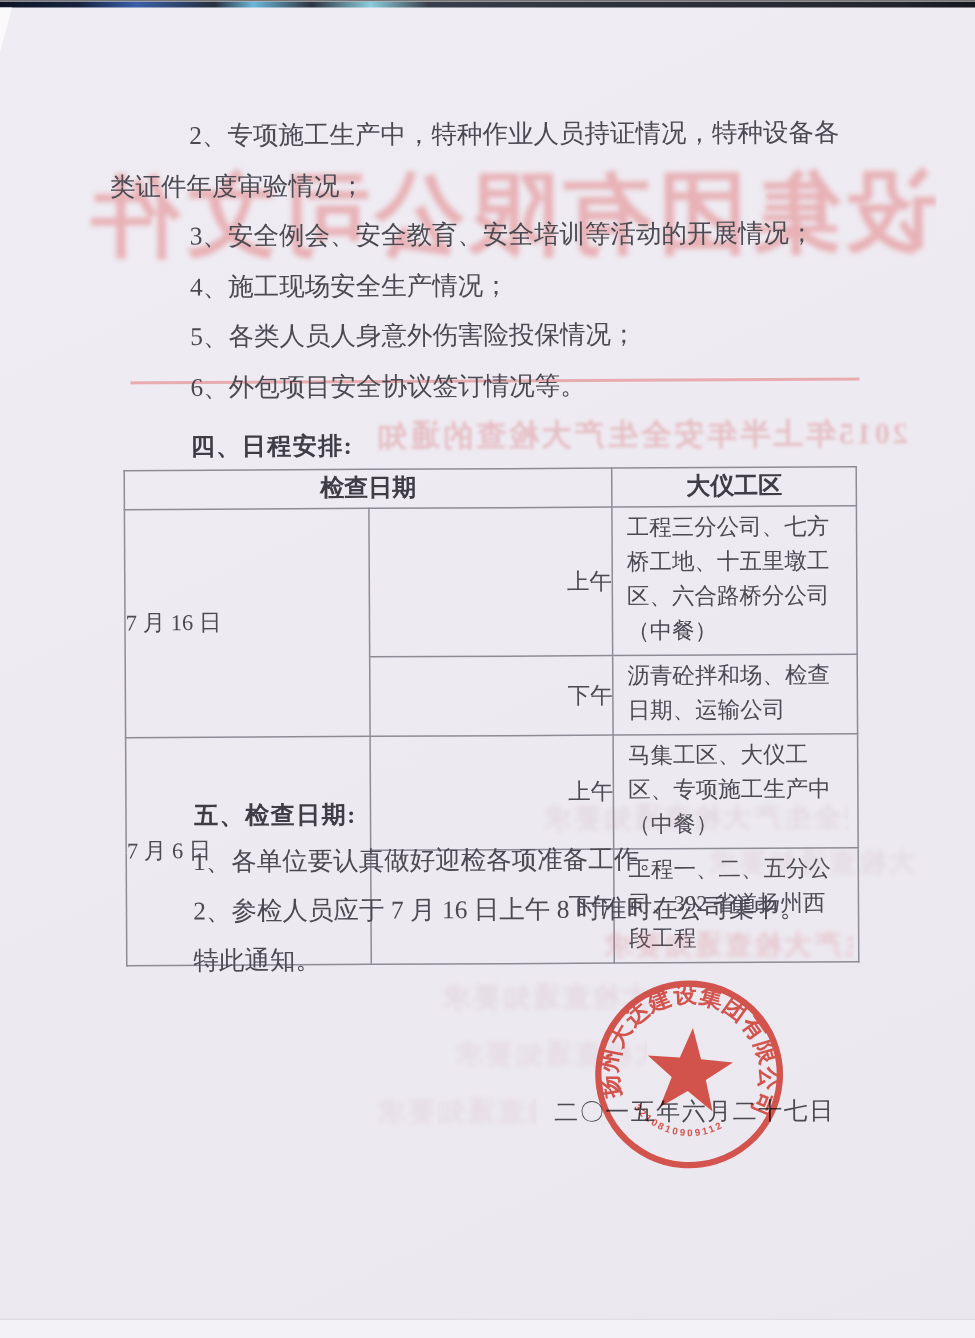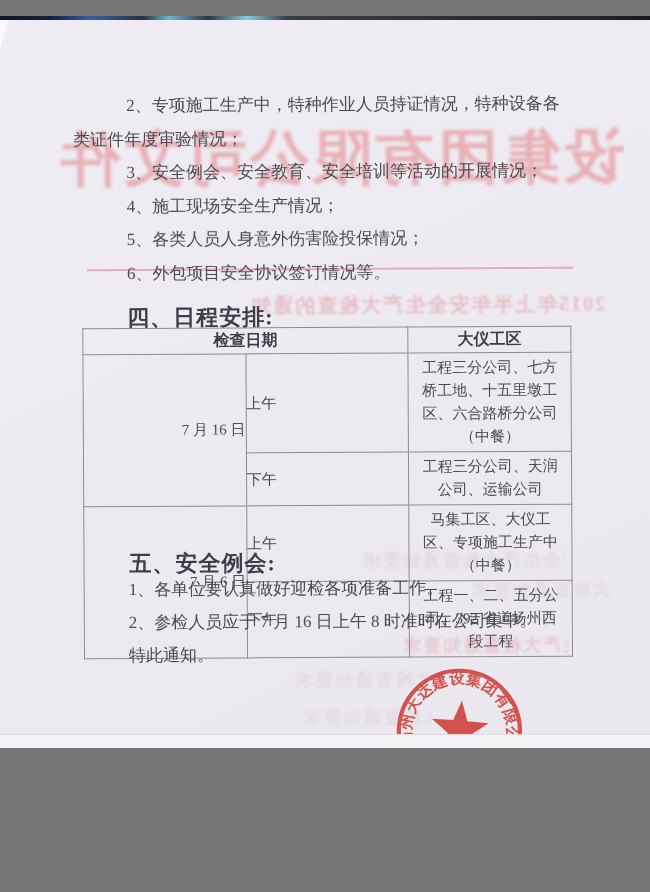--- a/index.html
+++ b/index.html
@@ -1,17 +1,17 @@
 <!DOCTYPE html>
 <html><head>
 <meta charset="utf-8">
 <style>
   html,body { margin:0; padding:0; background:#777; }
   .page {
-    position:relative; width:650px; height:732px; margin:16px auto;
+    position:relative; width:650px; height:892px; margin:1px auto;
     background:linear-gradient(155deg,#efecf3 0%, #eeeaf1 45%, #ebe7ef 100%);
     overflow:hidden;
     font-family:"Liberation Serif", serif;
     color:#4b4a52;
   }
   .scan-top-edge {
     position:absolute; left:0; top:0; width:650px; height:4px;
     background:linear-gradient(90deg,#0d1426 0%,#16223e 8%,#3a5fa8 14%,#26303e 22%,#6ab6d8 26%,#2c3440 32%,#8accdc 38%,#383e4a 44%,#2e323c 62%,#23252e 92%,#141620 100%);
   }
   .corner-sliver {
@@ -45,34 +45,34 @@
     font-size:20px; font-weight:bold; color:rgba(212,92,96,0.30); filter:blur(1px); letter-spacing:2px;
   }
   .bleed-band { position:absolute; overflow:hidden; height:24px; }
   .bleed-band .mirror { font-size:18px; font-weight:bold; filter:blur(1.3px); letter-spacing:2px; }
 
   
   .para-block { position:absolute; left:75px; width:495px; font-size:17px; line-height:33.6px; }
   .para-block p { margin:0; text-indent:53px; }
   .block-top { top:72px; }
   .block-bottom { top:556px; line-height:33px; }
-  .heading { position:absolute; font-size:22px; font-weight:bold; color:#3e3d46; letter-spacing:1px; }
+  .heading { position:absolute; font-size:16px; font-weight:bold; color:#3e3d46; letter-spacing:1px; }
   .heading-4 { left:128px; top:286px; }
   .heading-5 { left:129px; top:532px; }
 
   
   table.schedule {
     position:absolute; left:83px; top:311px; width:489px;
     border-collapse:collapse; table-layout:fixed; font-size:15px; color:#4b4a52;
   }
   table.schedule td, table.schedule th { border:1.5px solid #8d8c96; padding:0; }
   table.schedule th { font-size:16px; font-weight:bold; text-align:center; height:25px; color:#3e3d46; }
-  .c-date { width:95px; text-align:right; }
-  .c-ap   { width:49px; text-align:left; }
-  .c-units{ text-align:center; padding:3px 9px 3px 9px !important; line-height:23px; }
+  .c-date { width:95px; text-align:left; }
+  .c-ap   { width:49px; text-align:right; }
+  .c-units{ text-align:left; padding:3px 9px 3px 9px !important; line-height:23px; }
   tr.r1 { height:57px; } tr.r2 { height:38px; } tr.r3 { height:40px; } tr.r4 { height:47px; }
 
   
   .sign-date {
     position:absolute; left:368px; top:731px; font-size:16px; letter-spacing:1px; color:#4b4a52;
   }
   .stamp {
     position:absolute; left:393px; top:651px; width:130px; height:130px;
     mix-blend-mode:multiply; opacity:0.92; transform:rotate(5deg);
   }
@@ -112,35 +112,35 @@
         </tr>
       </thead>
       <tbody>
         <tr class="r1">
           <td class="c-date" rowspan="2">7 月 16 日</td>
           <td class="c-ap">上午</td>
           <td class="c-units">工程三分公司、七方桥工地、十五里墩工区、六合路桥分公司（中餐）</td>
         </tr>
         <tr class="r2">
           <td class="c-ap">下午</td>
-          <td class="c-units">工程三分公司、天润公司、运输公司</td>
+          <td class="c-units">沥青砼拌和场、检查日期、运输公司</td>
         </tr>
         <tr class="r3">
           <td class="c-date" rowspan="2">7 月 6 日</td>
           <td class="c-ap">上午</td>
           <td class="c-units">马集工区、大仪工区、专项施工生产中（中餐）</td>
         </tr>
         <tr class="r4">
           <td class="c-ap">下午</td>
           <td class="c-units">工程一、二、五分公司、392 省道扬州西段工程</td>
         </tr>
       </tbody>
     </table>
 
-    <div class="heading heading-5">五、安全例会:</div>
+    <div class="heading heading-5">五、检查日期:</div>
     <div class="para-block block-bottom">
       <p>1、各单位要认真做好迎检各项准备工作。</p>
       <p>2、参检人员应于 7 月 16 日上午 8 时准时在公司集中。</p>
       <p>特此通知。</p>
     </div>
 
     <div class="bleed-band" style="top:533px;left:360px;width:205px;">
       <span class="mirror" style="color:rgba(170,130,150,0.14);">安全生产大检查通知要求</span>
     </div>
     <div class="bleed-band" style="top:563px;left:470px;width:140px;">

